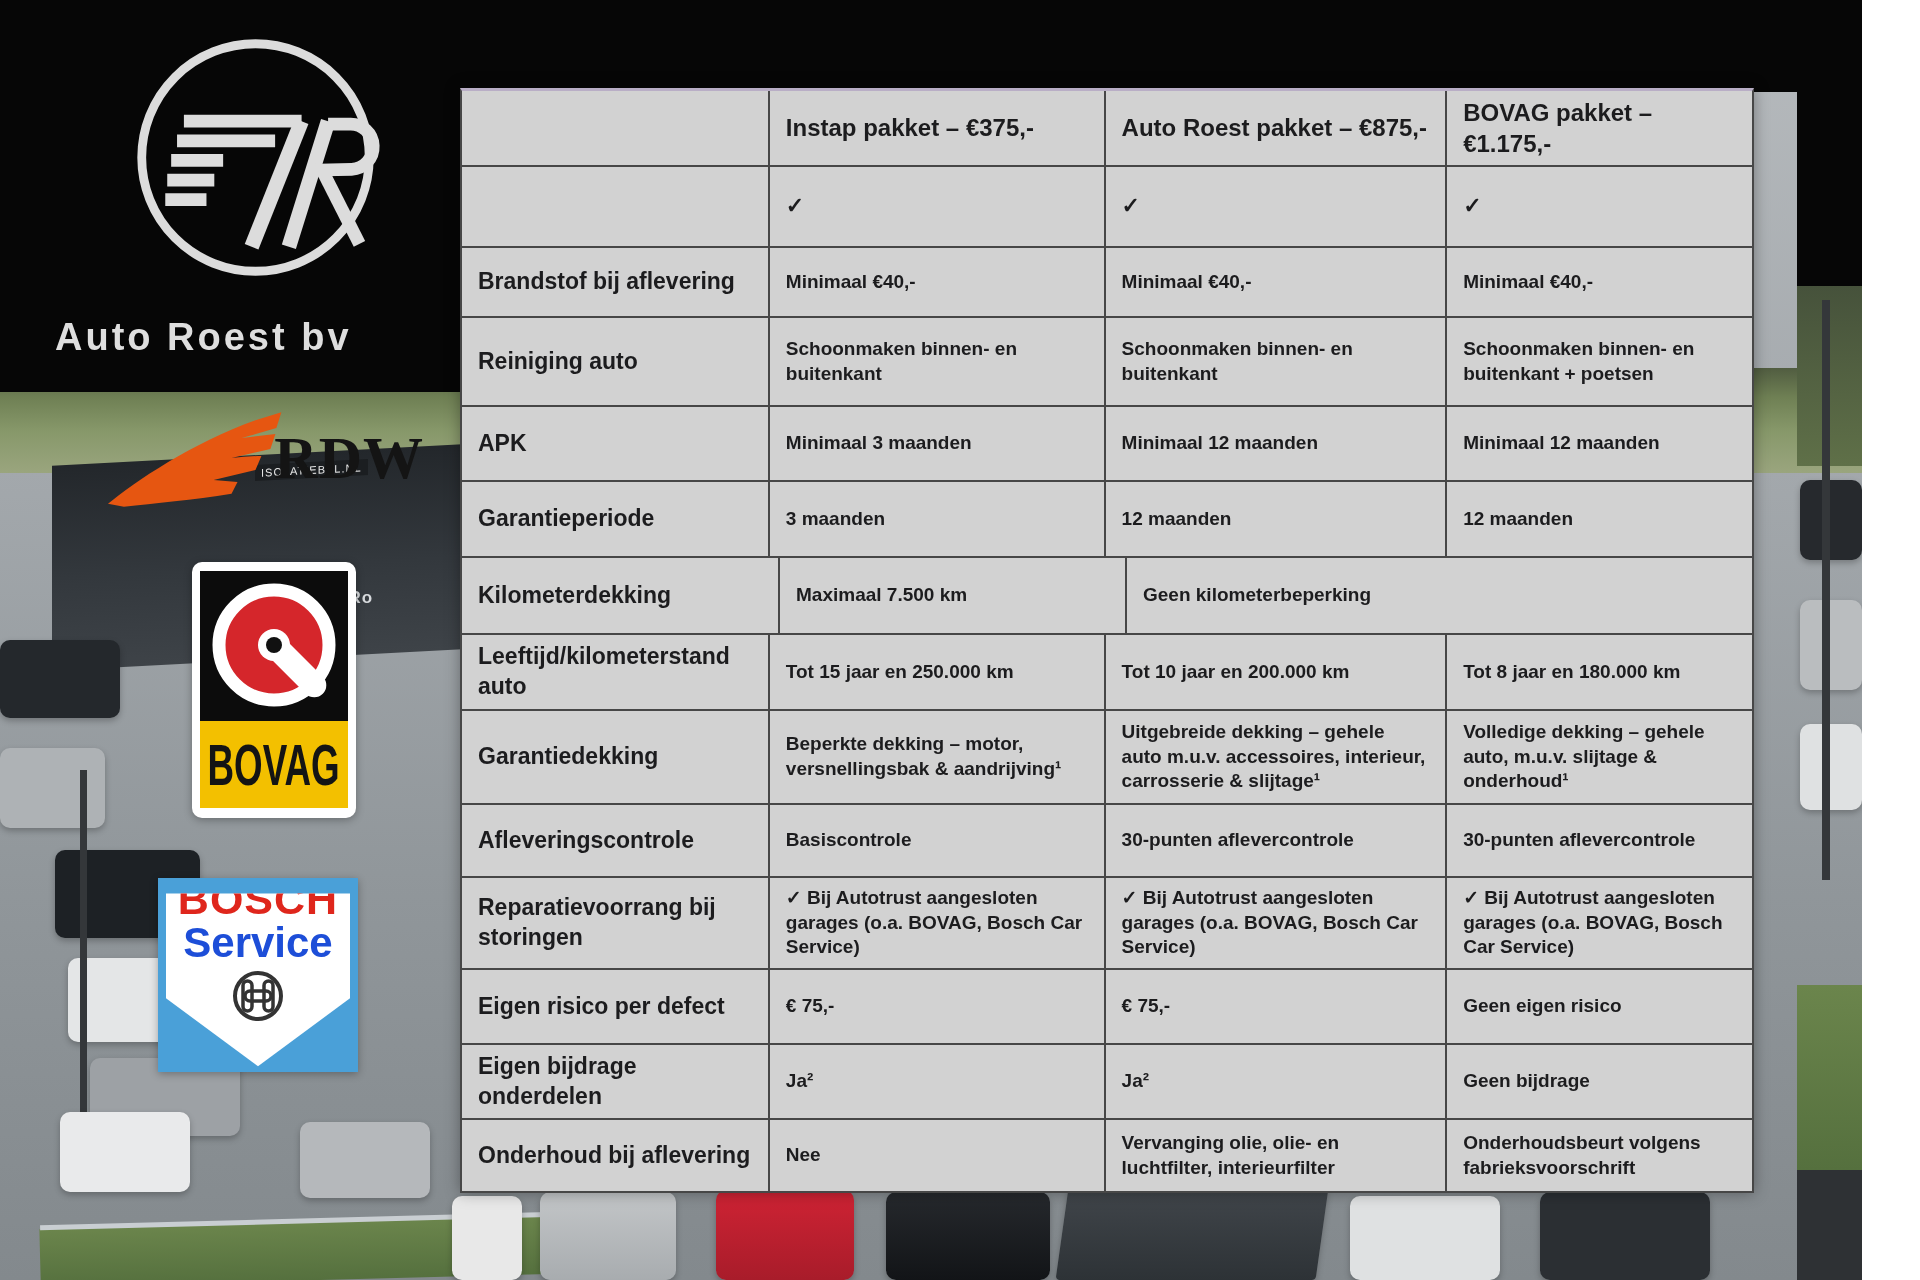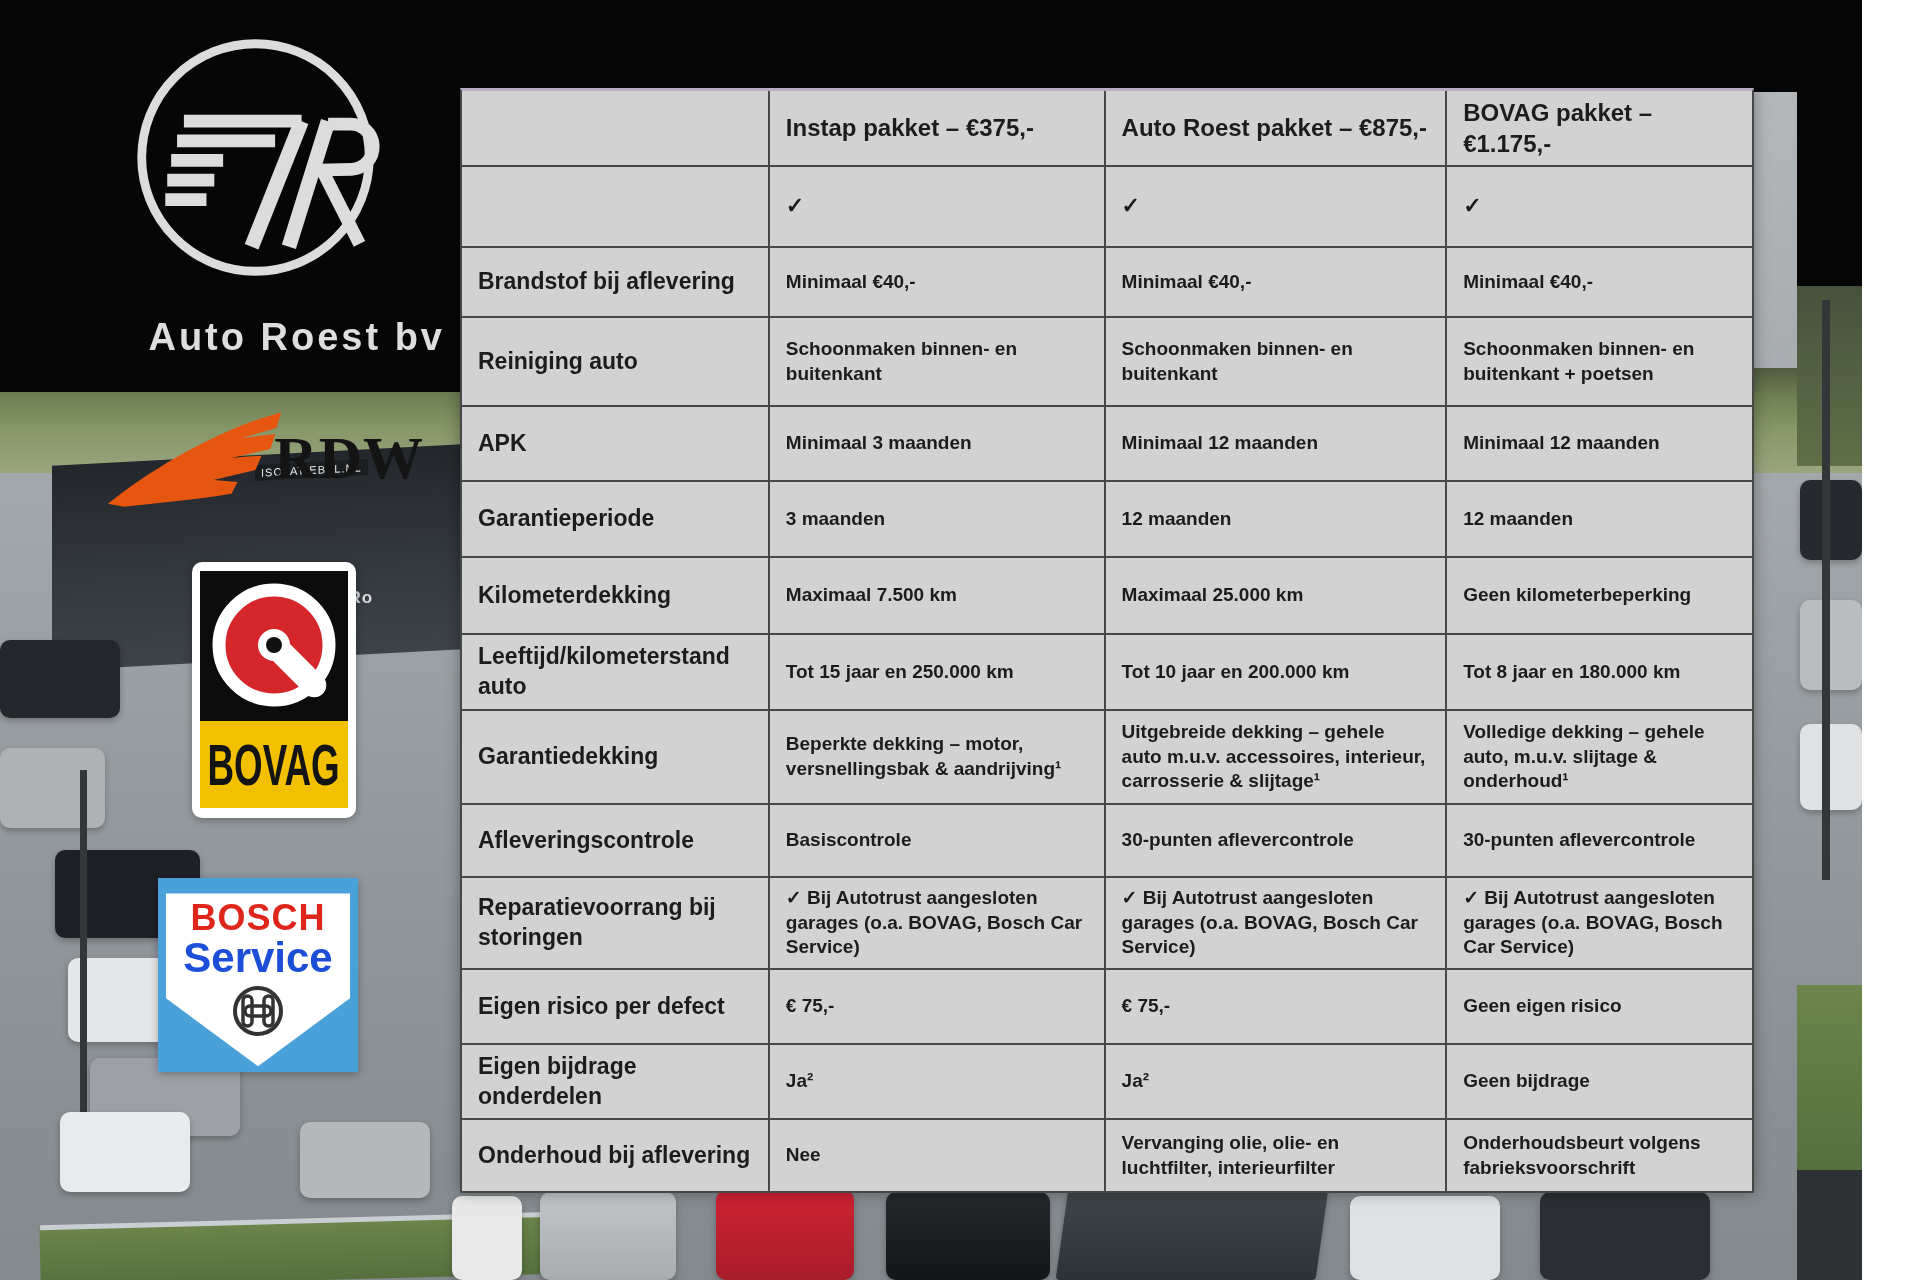--- a/index.html
+++ b/index.html
@@ -21,42 +21,42 @@
   .pole{background:#34373a;}
   .grass{background:linear-gradient(180deg,#6b854c,#55703e);}
   .curb{background:#c9ced2;}
 
   
   .black-left{left:0;top:0;width:462px;height:392px;background:#060606;}
   .black-top{left:460px;top:0;width:1340px;height:92px;background:#060606;}
   .black-right{left:1797px;top:0;width:66px;height:286px;background:#060606;}
   .white-strip{left:1862px;top:0;width:58px;height:1280px;background:#ffffff;}
 
-  .dealer-name{left:55px;top:316px;width:390px;text-align:right;color:#dedede;
+  .dealer-name{left:55px;top:316px;width:390px;text-align:left;color:#dedede;
     font-size:38px;font-weight:bold;letter-spacing:3px;}
 
   
   .rdw{left:104px;top:408px;width:320px;height:100px;display:flex;align-items:center;}
   .rdw-text{font-family:"Liberation Serif",serif;font-weight:bold;font-size:60px;
     color:#141414;margin-left:-14px;letter-spacing:1px;}
 
   
   .bovag-card{left:192px;top:562px;width:164px;height:256px;background:#ffffff;
     border-radius:10px;padding:9px 8px 10px 8px;box-sizing:border-box;
     display:flex;flex-direction:column;box-shadow:0 2px 8px rgba(0,0,0,.3);}
   .bovag-yellow{flex:1;background:#f3c000;display:flex;align-items:center;justify-content:center;}
   .bovag-word{font-size:46px;font-weight:800;color:#141414;transform:scale(.8,1.25);letter-spacing:0px;}
 
   
   .bosch-card{left:158px;top:878px;width:200px;height:194px;background:#4aa0d8;
     box-shadow:0 2px 8px rgba(0,0,0,.3);}
   .bosch-banner{position:absolute;left:0;top:0;width:200px;height:194px;background:#ffffff;
     clip-path:polygon(4% 8%,96% 8%,96% 62%,50% 97%,4% 62%);
     display:flex;flex-direction:column;align-items:center;}
-  .bosch-line1{margin-top:22px;font-size:36px;font-weight:800;color:#df261c;letter-spacing:1px;line-height:1;text-align:right;}
+  .bosch-line1{font-size:43px;font-weight:800;color:#df261c;letter-spacing:1px;line-height:1;text-align:right;}
   .bosch-line2{font-size:42px;font-weight:800;color:#1d4ed8;line-height:1.05;}
 
   
   .pkg-table{left:460px;top:88px;width:1294px;background:#d2d2d2;
     border:2px solid #474747;border-top:3px solid #b9aec6;box-sizing:border-box;
     box-shadow:0 0 14px rgba(0,0,0,.35);}
   .trow{display:flex;border-bottom:2px solid #474747;box-sizing:border-box;}
   .trow:last-child{border-bottom:none;}
   .cell{box-sizing:border-box;border-right:2px solid #474747;display:flex;align-items:center;
     padding:6px 16px;color:#1c1c1e;font-weight:bold;font-size:19px;line-height:1.3;}
@@ -208,21 +208,20 @@
     <div class="trow" style="height:76px">
       <div class="cell c0 rowlabel">Garantieperiode</div>
       <div class="cell c1">3 maanden</div>
       <div class="cell c2">12 maanden</div>
       <div class="cell c3">12 maanden</div>
     </div>
 
     <div class="trow" style="height:77px">
       <div class="cell c0 rowlabel">Kilometerdekking</div>
       <div class="cell c1">Maximaal 7.500 km</div>
-      <div class="cell c2">Maximaal 25.000 km</div>
       <div class="cell c3">Geen kilometerbeperking</div>
     </div>
 
     <div class="trow" style="height:76px">
       <div class="cell c0 rowlabel">Leeftijd/kilometerstand auto</div>
       <div class="cell c1">Tot 15 jaar en 250.000 km</div>
       <div class="cell c2">Tot 10 jaar en 200.000 km</div>
       <div class="cell c3">Tot 8 jaar en 180.000 km</div>
     </div>
 

